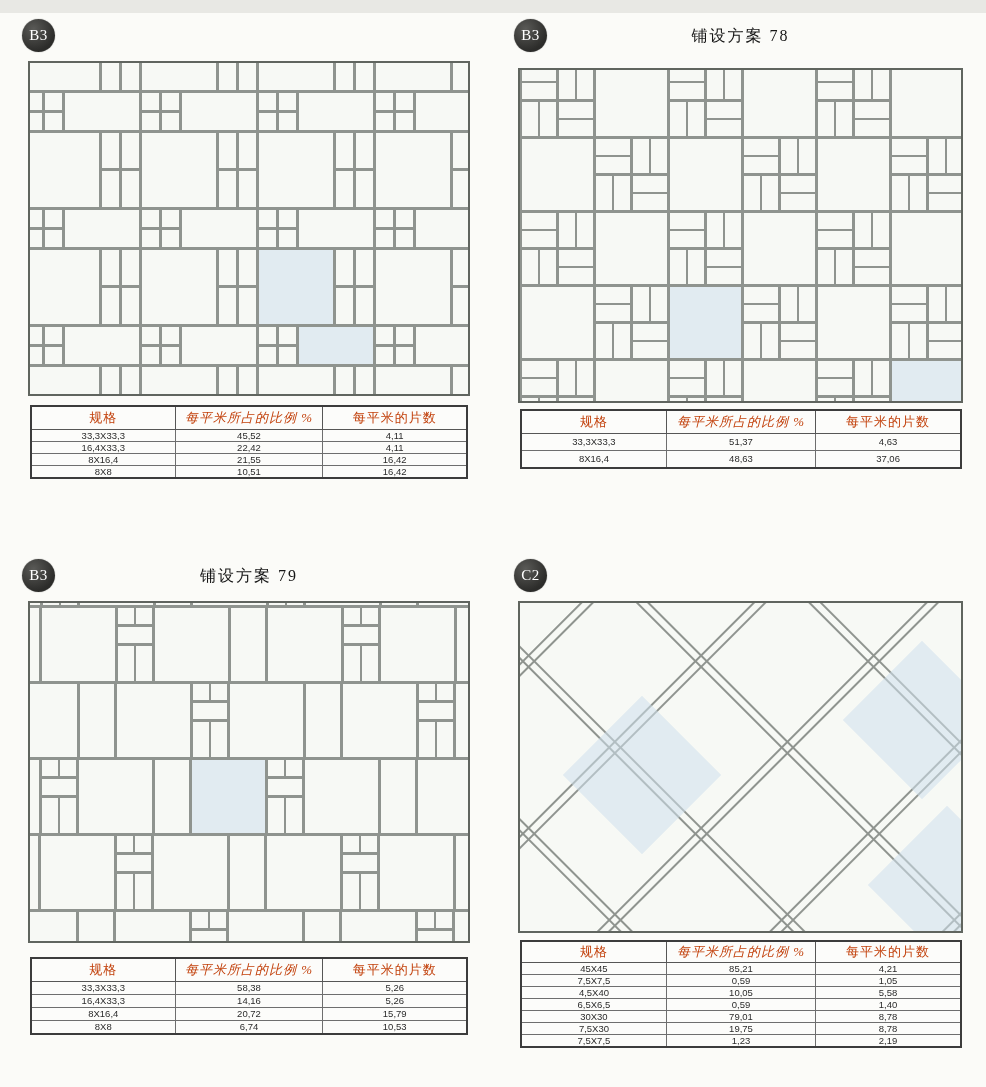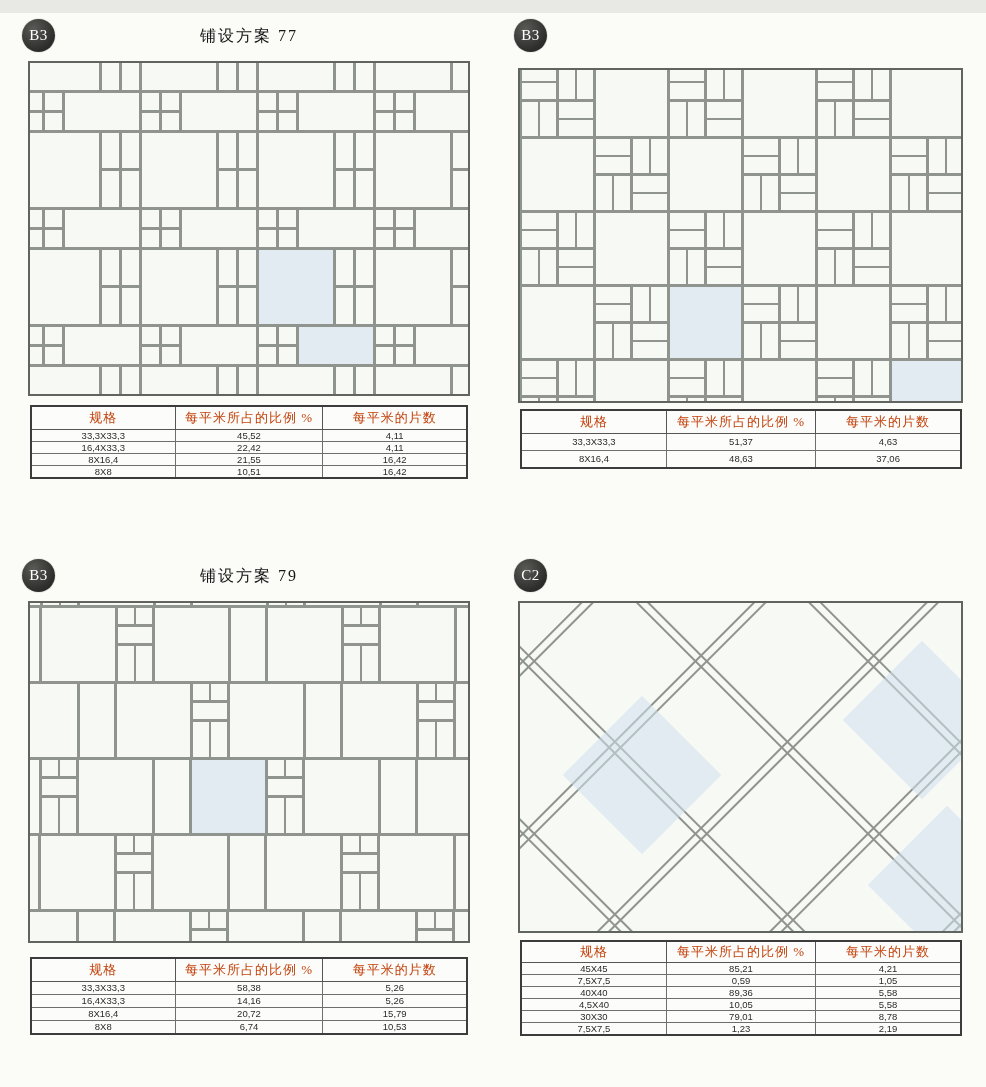--- a/index.html
+++ b/index.html
@@ -38,30 +38,29 @@
   #panel80 .spec-table{left:30px;top:387px;width:442px;}
   .spec-table th{border:1px solid #565656;font-family:"Liberation Serif",serif;
                  font-weight:normal;font-size:13px;letter-spacing:1px;color:#c2410c;
                  height:22px;padding:0;}
   .spec-table td{border:1px solid #6e6e6e;font-size:9.5px;color:#2b2b2b;text-align:center;
                  padding:0;height:11px;line-height:1;}
   #panel78 .spec-table td{height:16px;}
   #panel79 .spec-table td{height:12px;}
   #panel80 .spec-table td{height:11px;}
   #panel80 .spec-table th{height:20px;}
-  .col-spec{width:33%;} .col-ratio{width:34%;} .col-count{width:33%;}
+  .col-spec{width:33%;} .col-ratio{width:34%;font-style:italic;} .col-count{width:33%;}
 </style>
 </head>
 <body>
 
 <div id="page">
 
   <section class="panel" id="panel77">
     <div class="badge">B3</div>
-    <h2 class="title">铺设方案 77</h2>
     <div class="pattern-box">
         <svg width="438" height="331" viewBox="0 0 438 331">
           <rect x="0" y="0" width="438" height="331" fill="#8f948f"></rect>
           <g>
             <rect x="-122" y="-164" width="74" height="74" fill="#f7f9f5"></rect>
             <rect x="-45" y="-164" width="17" height="35" fill="#f7f9f5"></rect>
             <rect x="-25" y="-164" width="17" height="35" fill="#f7f9f5"></rect>
             <rect x="-45" y="-126" width="17" height="36" fill="#f7f9f5"></rect>
             <rect x="-25" y="-126" width="17" height="36" fill="#f7f9f5"></rect>
             <rect x="-122" y="-87" width="17" height="17" fill="#f7f9f5"></rect>
@@ -392,20 +391,21 @@
             <td>8X8</td>
             <td>10,51</td>
             <td>16,42</td>
           </tr>
         </tbody>
       </table>
   </section>
 
   <section class="panel" id="panel78">
     <div class="badge">B3</div>
+    <h2 class="title">铺设方案 78</h2>
     <div class="pattern-box">
         <svg width="441" height="331" viewBox="0 0 441 331">
           <rect x="0" y="0" width="441" height="331" fill="#8f948f"></rect>
           <g>
             <rect x="-72" y="-79" width="34" height="16" fill="#f7f9f5"></rect>
             <rect x="-72" y="-61" width="34" height="16" fill="#f7f9f5"></rect>
             <rect x="-35" y="-79" width="16" height="34" fill="#f7f9f5"></rect>
             <rect x="-17" y="-79" width="16" height="34" fill="#f7f9f5"></rect>
             <rect x="-72" y="-42" width="16" height="34" fill="#f7f9f5"></rect>
             <rect x="-54" y="-42" width="16" height="34" fill="#f7f9f5"></rect>
@@ -1039,32 +1039,37 @@
             <td>45X45</td>
             <td>85,21</td>
             <td>4,21</td>
           </tr>
           <tr>
             <td>7,5X7,5</td>
             <td>0,59</td>
             <td>1,05</td>
           </tr>
           <tr>
-            <td>40X40</td>
-            <td>89,36</td>
-            <td>5,58</td>
-          </tr>
-          <tr>
             <td>4,5X40</td>
             <td>10,05</td>
             <td>5,58</td>
           </tr>
           <tr>
+            <td>6,5X6,5</td>
+            <td>0,59</td>
+            <td>1,40</td>
+          </tr>
+          <tr>
             <td>30X30</td>
             <td>79,01</td>
+            <td>8,78</td>
+          </tr>
+          <tr>
+            <td>7,5X30</td>
+            <td>19,75</td>
             <td>8,78</td>
           </tr>
           <tr>
             <td>7,5X7,5</td>
             <td>1,23</td>
             <td>2,19</td>
           </tr>
         </tbody>
       </table>
   </section>

